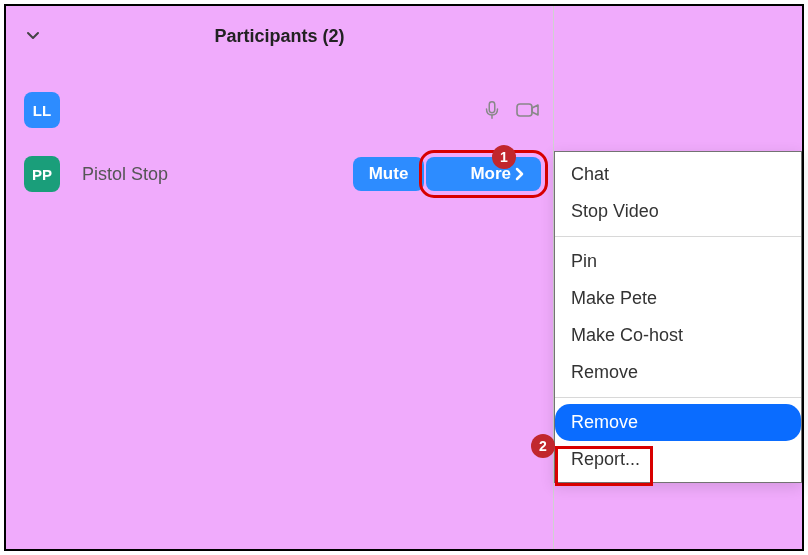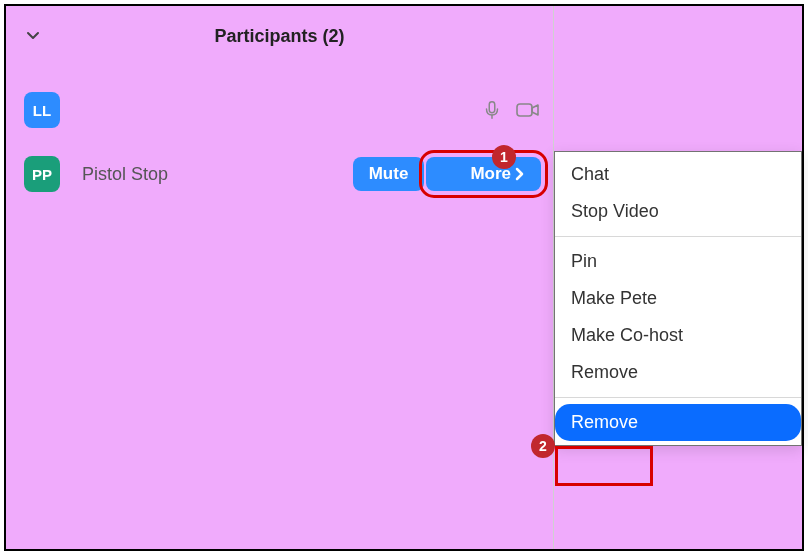--- a/index.html
+++ b/index.html
@@ -209,20 +209,21 @@
   <div class="menu">
     <div class="menu-item">Chat</div>
     <div class="menu-item">Stop Video</div>
     <div class="menu-sep"></div>
     <div class="menu-item">Pin</div>
     <div class="menu-item">Make Pete</div>
     <div class="menu-item">Make Co-host</div>
     <div class="menu-item">Remove</div>
     <div class="menu-sep"></div>
     <div class="menu-item selected">Remove</div>
+    <div class="menu-item">Report...</div>
   </div>
 
   <div class="red-box-remove" style="left:549px; top:440px; width:98px; height:40px;"></div>
 
   <div class="badge badge-1">1</div>
   <div class="badge badge-2">2</div>
 
 </div>
 
 </body></html>

